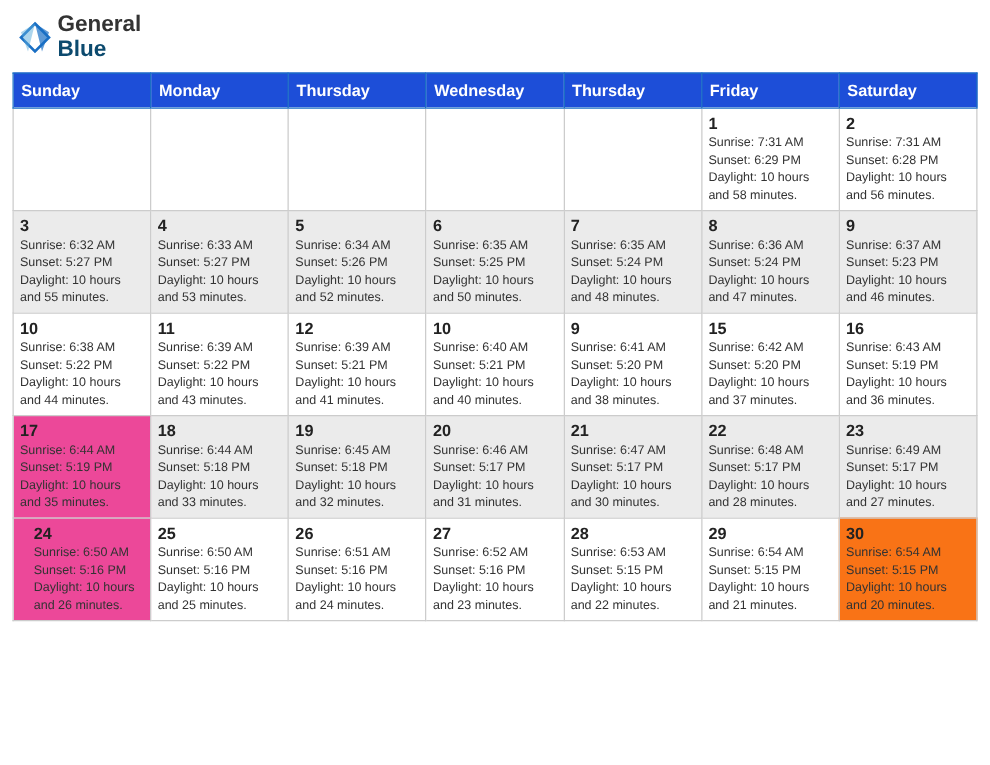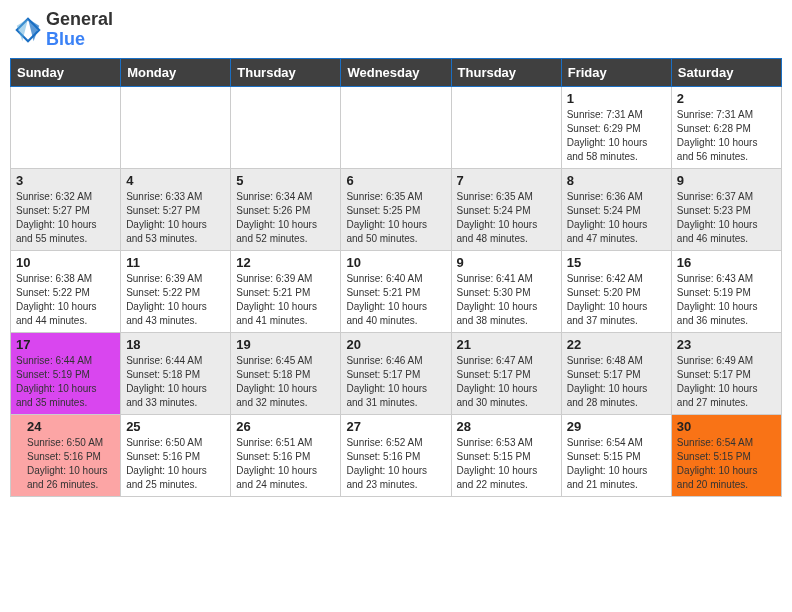--- a/index.html
+++ b/index.html
@@ -21,21 +21,21 @@
       display: flex;
       align-items: center;
       gap: 4px;
     }
     .logo-text {
       font-size: 18px;
       font-weight: bold;
       line-height: 1.1;
     }
     .logo-general { color: #333; }
-    .logo-blue { color: #3b82f6; }
+    .logo-blue { color: #0c4a6e; }
     .logo-icon {
       width: 28px;
       height: 28px;
     }
     .title-block {
       text-align: right;
     }
     .month-year {
       font-size: 32px;
       font-weight: normal;
@@ -79,21 +79,21 @@
       color: #222;
     }
     .day-info {
       font-size: 10px;
       color: #333;
       line-height: 1.4;
     }
     tr:nth-child(odd) td { background: #f7f7f7; }
     tr:nth-child(even) td { background: #fff; }
     
-    .calendar thead tr th { background: #404040; }
+    .calendar thead tr th { background: #1d4ed8; }
     .row-odd td { background: #fff; }
     .row-even td { background: #ebebeb; }
   </style>
 </head>
 <body>
 
 <div class="header">
   <div class="logo">
     <svg class="logo-icon" viewBox="0 0 40 40" xmlns="http://www.w3.org/2000/svg">
       <polygon points="20,4 36,20 20,36 4,20" fill="none" stroke="#1a6fc4" stroke-width="3"></polygon>
@@ -221,41 +221,41 @@
         <td style="background-color: rgb(255, 255, 255);">
           <div class="day-number">10</div>
           <div class="day-info" style="white-space: pre-line;">Sunrise: 6:40 AM
 Sunset: 5:21 PM
 Daylight: 10 hours
 and 40 minutes.</div>
         </td>
         <td style="background-color: rgb(255, 255, 255);">
           <div class="day-number">9</div>
           <div class="day-info" style="white-space: pre-line;">Sunrise: 6:41 AM
-Sunset: 5:30 PM
+Sunset: 5:20 PM
 Daylight: 10 hours
 and 38 minutes.</div>
         </td>
         <td style="background-color: rgb(255, 255, 255);">
           <div class="day-number">15</div>
           <div class="day-info" style="white-space: pre-line;">Sunrise: 6:42 AM
 Sunset: 5:20 PM
 Daylight: 10 hours
 and 37 minutes.</div>
         </td>
         <td style="background-color: rgb(255, 255, 255);">
           <div class="day-number">16</div>
           <div class="day-info" style="white-space: pre-line;">Sunrise: 6:43 AM
 Sunset: 5:19 PM
 Daylight: 10 hours
 and 36 minutes.</div>
         </td>
       </tr>
       <tr class="row-even">
-        <td style="background-color: #d946ef;">
+        <td style="background-color: #ec4899;">
           <div class="day-number">17</div>
           <div class="day-info" style="white-space: pre-line;">Sunrise: 6:44 AM
 Sunset: 5:19 PM
 Daylight: 10 hours
 and 35 minutes.</div>
         </td>
         <td style="background-color: rgb(235, 235, 235);">
           <div class="day-number">18</div>
           <div class="day-info" style="white-space: pre-line;">Sunrise: 6:44 AM
 Sunset: 5:18 PM
@@ -292,21 +292,21 @@
         </td>
         <td style="background-color: rgb(235, 235, 235);">
           <div class="day-number">23</div>
           <div class="day-info" style="white-space: pre-line;">Sunrise: 6:49 AM
 Sunset: 5:17 PM
 Daylight: 10 hours
 and 27 minutes.</div>
         </td>
       </tr>
       <tr class="row-odd">
-        <td style="background-color: #fca5a5; padding-left: 16px;">
+        <td style="background-color: #ec4899; padding-left: 16px;">
           <div class="day-number">24</div>
           <div class="day-info" style="white-space: pre-line;">Sunrise: 6:50 AM
 Sunset: 5:16 PM
 Daylight: 10 hours
 and 26 minutes.</div>
         </td>
         <td style="background-color: rgb(255, 255, 255);">
           <div class="day-number">25</div>
           <div class="day-info" style="white-space: pre-line;">Sunrise: 6:50 AM
 Sunset: 5:16 PM

